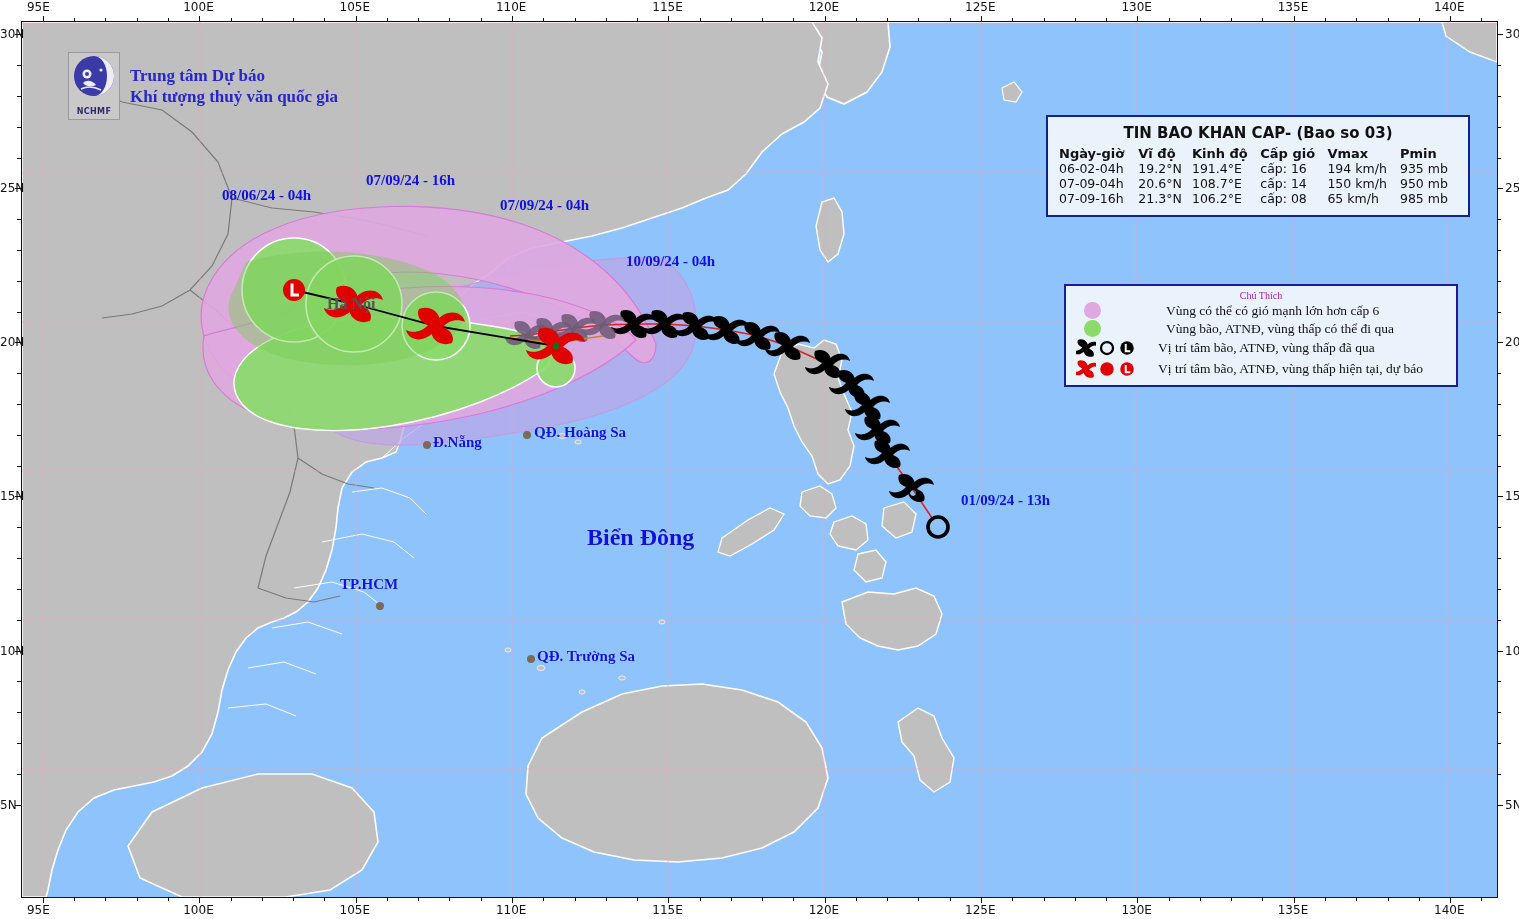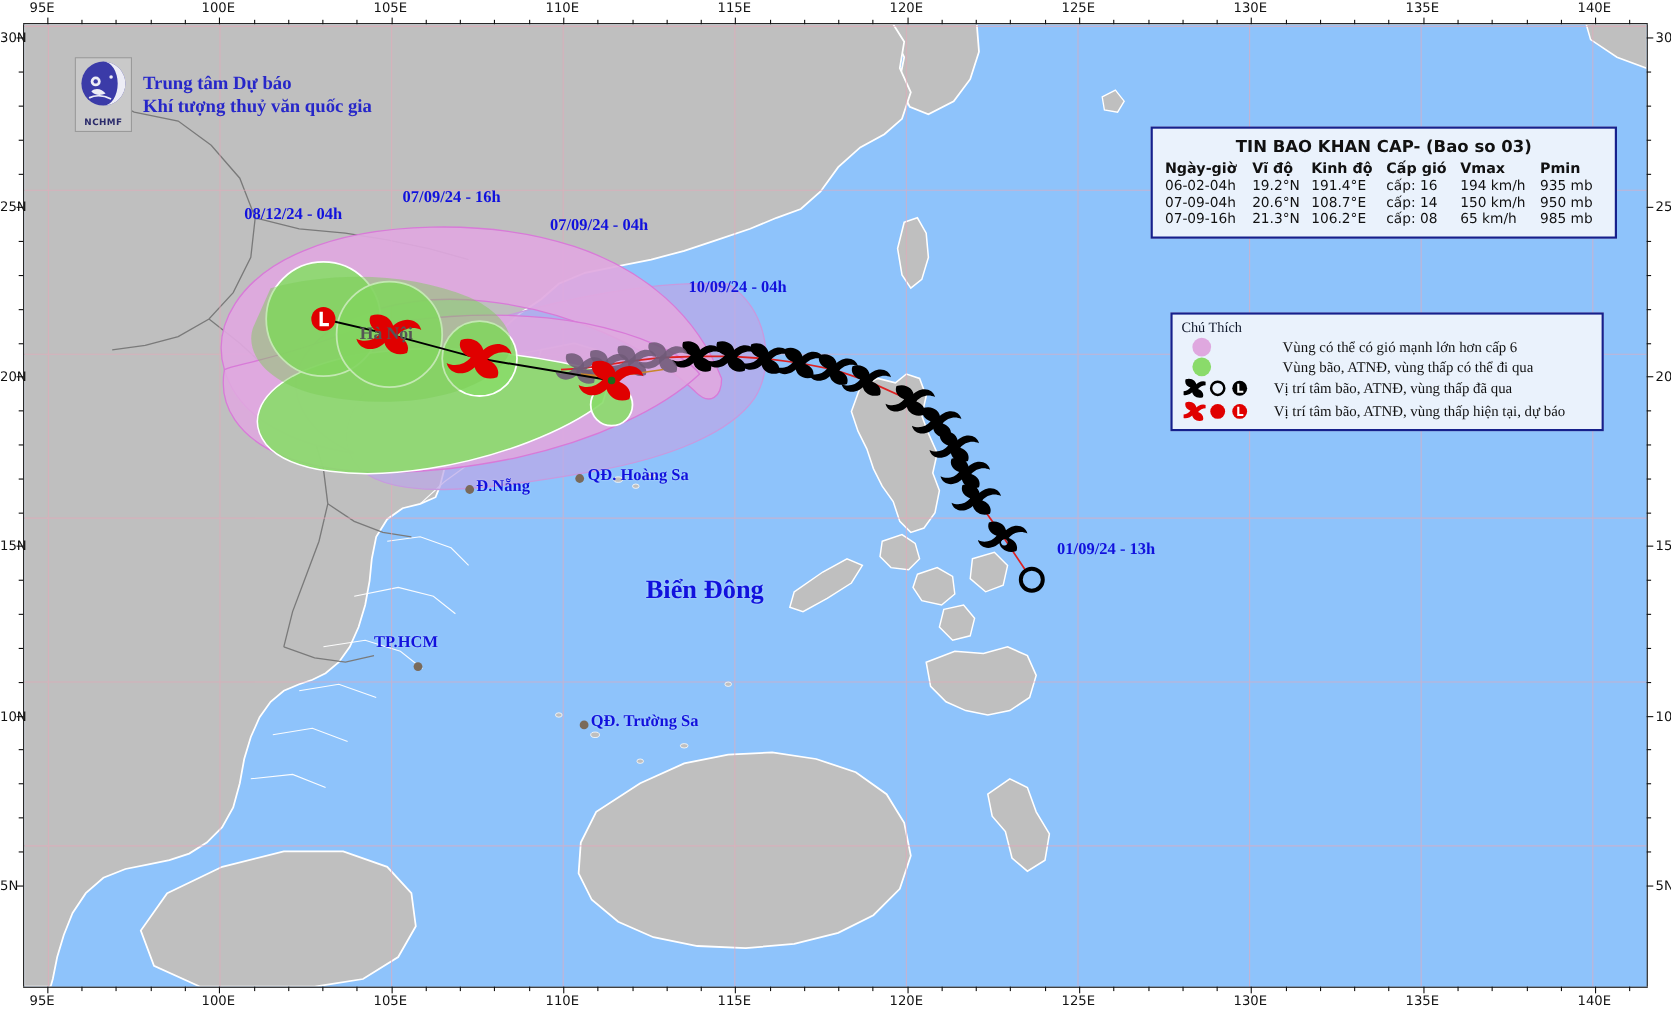--- a/index.html
+++ b/index.html
@@ -31,21 +31,21 @@
   
   #info{position:absolute;left:1046px;top:115px;width:424px;background:#EAF2FC;border:2px solid #16208C;padding:7px 10px 9px 10px;box-sizing:border-box;}
   #info .title{text-align:center;font-family:"DejaVu Sans",sans-serif;font-weight:bold;font-size:15px;color:#111;}
   #info .subtitle{text-align:center;font-family:"DejaVu Sans",sans-serif;font-size:14px;color:#222;margin-top:2px;}
   #info table{border-collapse:collapse;margin-top:4px;width:100%;font-family:"DejaVu Sans",sans-serif;font-size:12.5px;color:#111;}
   #info th{text-align:left;font-weight:bold;font-size:13px;padding:0 1px;white-space:nowrap;}
   #info td{padding:0 1px;white-space:nowrap;}
 
   
   #legend{position:absolute;left:1064px;top:284px;width:394px;background:#EAF2FC;border:2px solid #16208C;padding:4px 8px 6px 8px;box-sizing:border-box;}
-  #legend .lg-title{font-family:"Liberation Serif",serif;font-size:13px;color:#0f172a;}
+  #legend .lg-title{text-align:center;font-family:"Liberation Serif",serif;font-size:10px;color:#a21caf;}
   .lg-row{display:flex;align-items:center;gap:8px;margin-top:1px;}
   .lg-sym{width:74px;display:flex;align-items:center;gap:3px;justify-content:flex-start;padding-left:10px;}
   .lg-txt{font-family:"Liberation Serif",serif;font-size:13.5px;color:#111;white-space:nowrap;}
   .dot-pink{width:17px;height:17px;border-radius:50%;background:#DFA8DF;}
   .dot-green{width:17px;height:17px;border-radius:50%;background:#8ADB6A;}
 </style>
 </head>
 <body>
 
 <div id="root">
@@ -297,21 +297,21 @@
     <div class="place" style="left:318px;top:554px;">TP.HCM</div>
 
     <span class="place-dot" style="left:501px;top:409px;"></span>
     <div class="place" style="left:512px;top:402px;">QĐ. Hoàng Sa</div>
 
     <span class="place-dot" style="left:505px;top:633px;"></span>
     <div class="place" style="left:515px;top:626px;">QĐ. Trường Sa</div>
 
     <div class="hanoi" style="left:305px;top:273px;">Hà Nội</div>
 
-    <div class="fc-label" style="left:200px;top:165px;">08/12/24 - 04h</div>
+    <div class="fc-label" style="left:200px;top:165px;">08/06/24 - 04h</div>
     <div class="fc-label" style="left:344px;top:150px;">07/09/24 - 16h</div>
     <div class="fc-label" style="left:478px;top:175px;">07/09/24 - 04h</div>
     <div class="fc-label" style="left:604px;top:231px;">10/09/24 - 04h</div>
     <div class="fc-label" style="left:939px;top:470px;">01/09/24 - 13h</div>
   </div>
 
   <div id="logo">
     <div class="logo-box">
       <svg width="46" height="48" viewBox="0 0 46 48">
         <circle cx="23" cy="23" r="20" fill="#3B3BA8"></circle>

